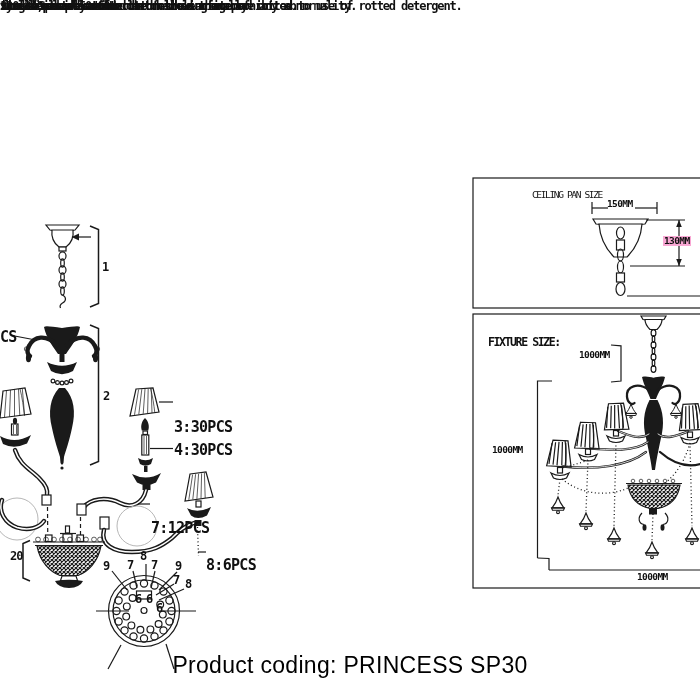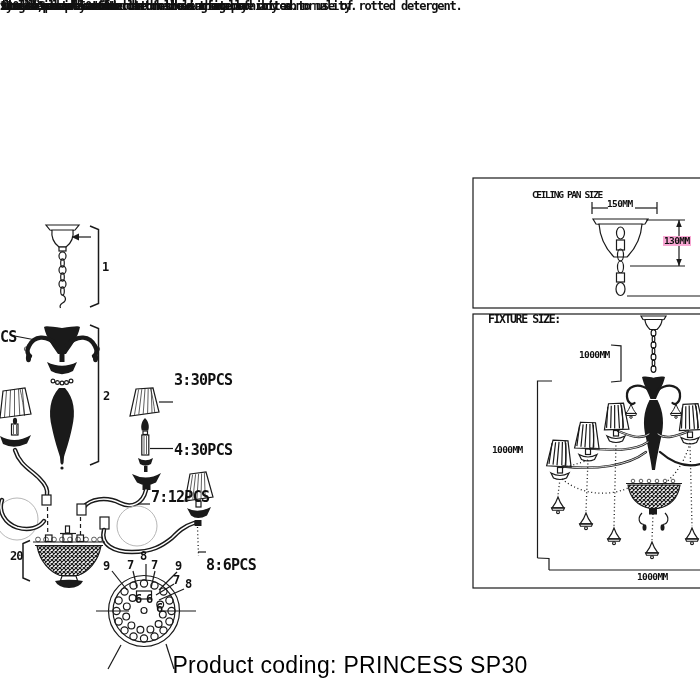--- a/index.html
+++ b/index.html
@@ -6,21 +6,21 @@
   body{
     width:700px;height:700px;position:relative;background:#fff;
     font-family:"DejaVu Sans Mono",monospace;color:#111;overflow:hidden;
   }
   .abs{position:absolute;white-space:pre;line-height:1.1}
   .ins{font-size:12px;font-weight:bold;letter-spacing:-1.15px}
   .lbl{font-size:15px;font-weight:bold;letter-spacing:-0.7px}
   .num{font-size:12px;font-weight:bold;letter-spacing:-1px}
   .dim{font-size:9.5px;font-weight:bold;letter-spacing:-0.6px}
   .dimbg{background:#f9a8d4;padding:0 1px}
-  .t-ceiling{font-size:9.5px;font-weight:bold;letter-spacing:-1.35px}
+  .t-ceiling{font-size:9.5px;font-weight:normal;letter-spacing:-1.35px}
   .t-fixture{font-size:11.5px;font-weight:bold;letter-spacing:-1.4px}
   .product{font-family:"Liberation Sans","DejaVu Sans",sans-serif;font-size:23px;color:#000000;letter-spacing:.3px}
   svg#art{position:absolute;left:0;top:0}
   #art path,#art line,#art polyline,#art circle,#art ellipse,#art rect,#art polygon{
     stroke:#1a1a1a;stroke-width:1.2;fill:none}
   #art .fill{fill:#1a1a1a;stroke:none}
   #art .wfill{fill:#fff;stroke:#1a1a1a}
   #art .xfill{fill:url(#xh);stroke:#1a1a1a}
   #art .tube{stroke-width:4.4;stroke-linecap:round}
   #art .core{stroke:#fff;stroke-width:1.5;stroke-linecap:round}
@@ -328,39 +328,39 @@
   <div class="abs ins" style="left:0;top:82">220~240v and 50~60Hz.</div>
   <div class="abs ins" style="left:0;top:107">stallment and avoid rot on the surface of rotted.</div>
   <div class="abs ins" style="left:16px;top:132">e fixed places and be checked annually.</div>
   <div class="abs ins" style="left:0;top:157">ting source by soft cloth as cleaning prohibited to use of rotted detergent.</div>
   <div class="abs ins" style="left:4px;top:182">local sales service centhr when there are any abnormality.</div>
 </div>
 
 <div class="abs lbl" style="left:0;top:329px">CS</div>
 <div class="abs num" style="left:102px;top:261px">1</div>
 <div class="abs num" style="left:103px;top:390px">2</div>
-<div class="abs lbl" style="left:174px;top:372px">3:30PCS</div>
+<div class="abs lbl" style="left:174px;top:419px">3:30PCS</div>
 <div class="abs lbl" style="left:174px;top:442px">4:30PCS</div>
-<div class="abs lbl" style="left:151px;top:489px">7:12PCS</div>
+<div class="abs lbl" style="left:151px;top:520px">7:12PCS</div>
 <div class="abs lbl" style="left:206px;top:557px">8:6PCS</div>
 <div class="abs num" style="left:10px;top:550px">20</div>
 
 <div class="abs num" style="left:103px;top:560px">9</div>
 <div class="abs num" style="left:127px;top:559px">7</div>
 <div class="abs num" style="left:140px;top:550px">8</div>
 <div class="abs num" style="left:151px;top:559px">7</div>
 <div class="abs num" style="left:175px;top:560px">9</div>
 <div class="abs num" style="left:173px;top:574px">7</div>
 <div class="abs num" style="left:185px;top:578px">8</div>
 <div class="abs num" style="left:135px;top:593px">6</div>
 <div class="abs num" style="left:146px;top:593px">6</div>
 <div class="abs num" style="left:156px;top:602px">6</div>
 
 <div class="abs t-ceiling" style="left:532px;top:190px">CEILING PAN SIZE</div>
 <div class="abs dim" style="left:607px;top:199px">150MM</div>
 <div class="abs dim dimbg" style="left:663px;top:236px">130MM</div>
 
-<div class="abs t-fixture" style="left:488px;top:313px">FIXTURE SIZE:</div>
+<div class="abs t-fixture" style="left:488px;top:336px">FIXTURE SIZE:</div>
 <div class="abs dim" style="left:579px;top:350px">1000MM</div>
 <div class="abs dim" style="left:492px;top:445px">1000MM</div>
 <div class="abs dim" style="left:637px;top:572px">1000MM</div>
 
 <div class="abs product" style="left:350px;top:653px;transform:translateX(-50%)">Product coding: PRINCESS SP30</div>
 
 </body></html>

